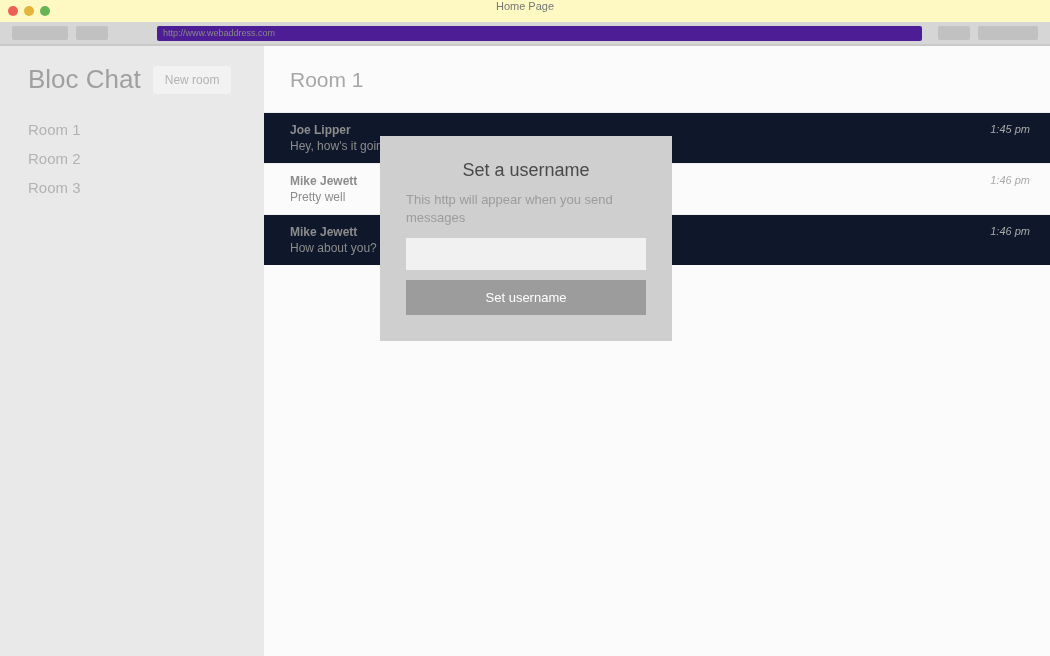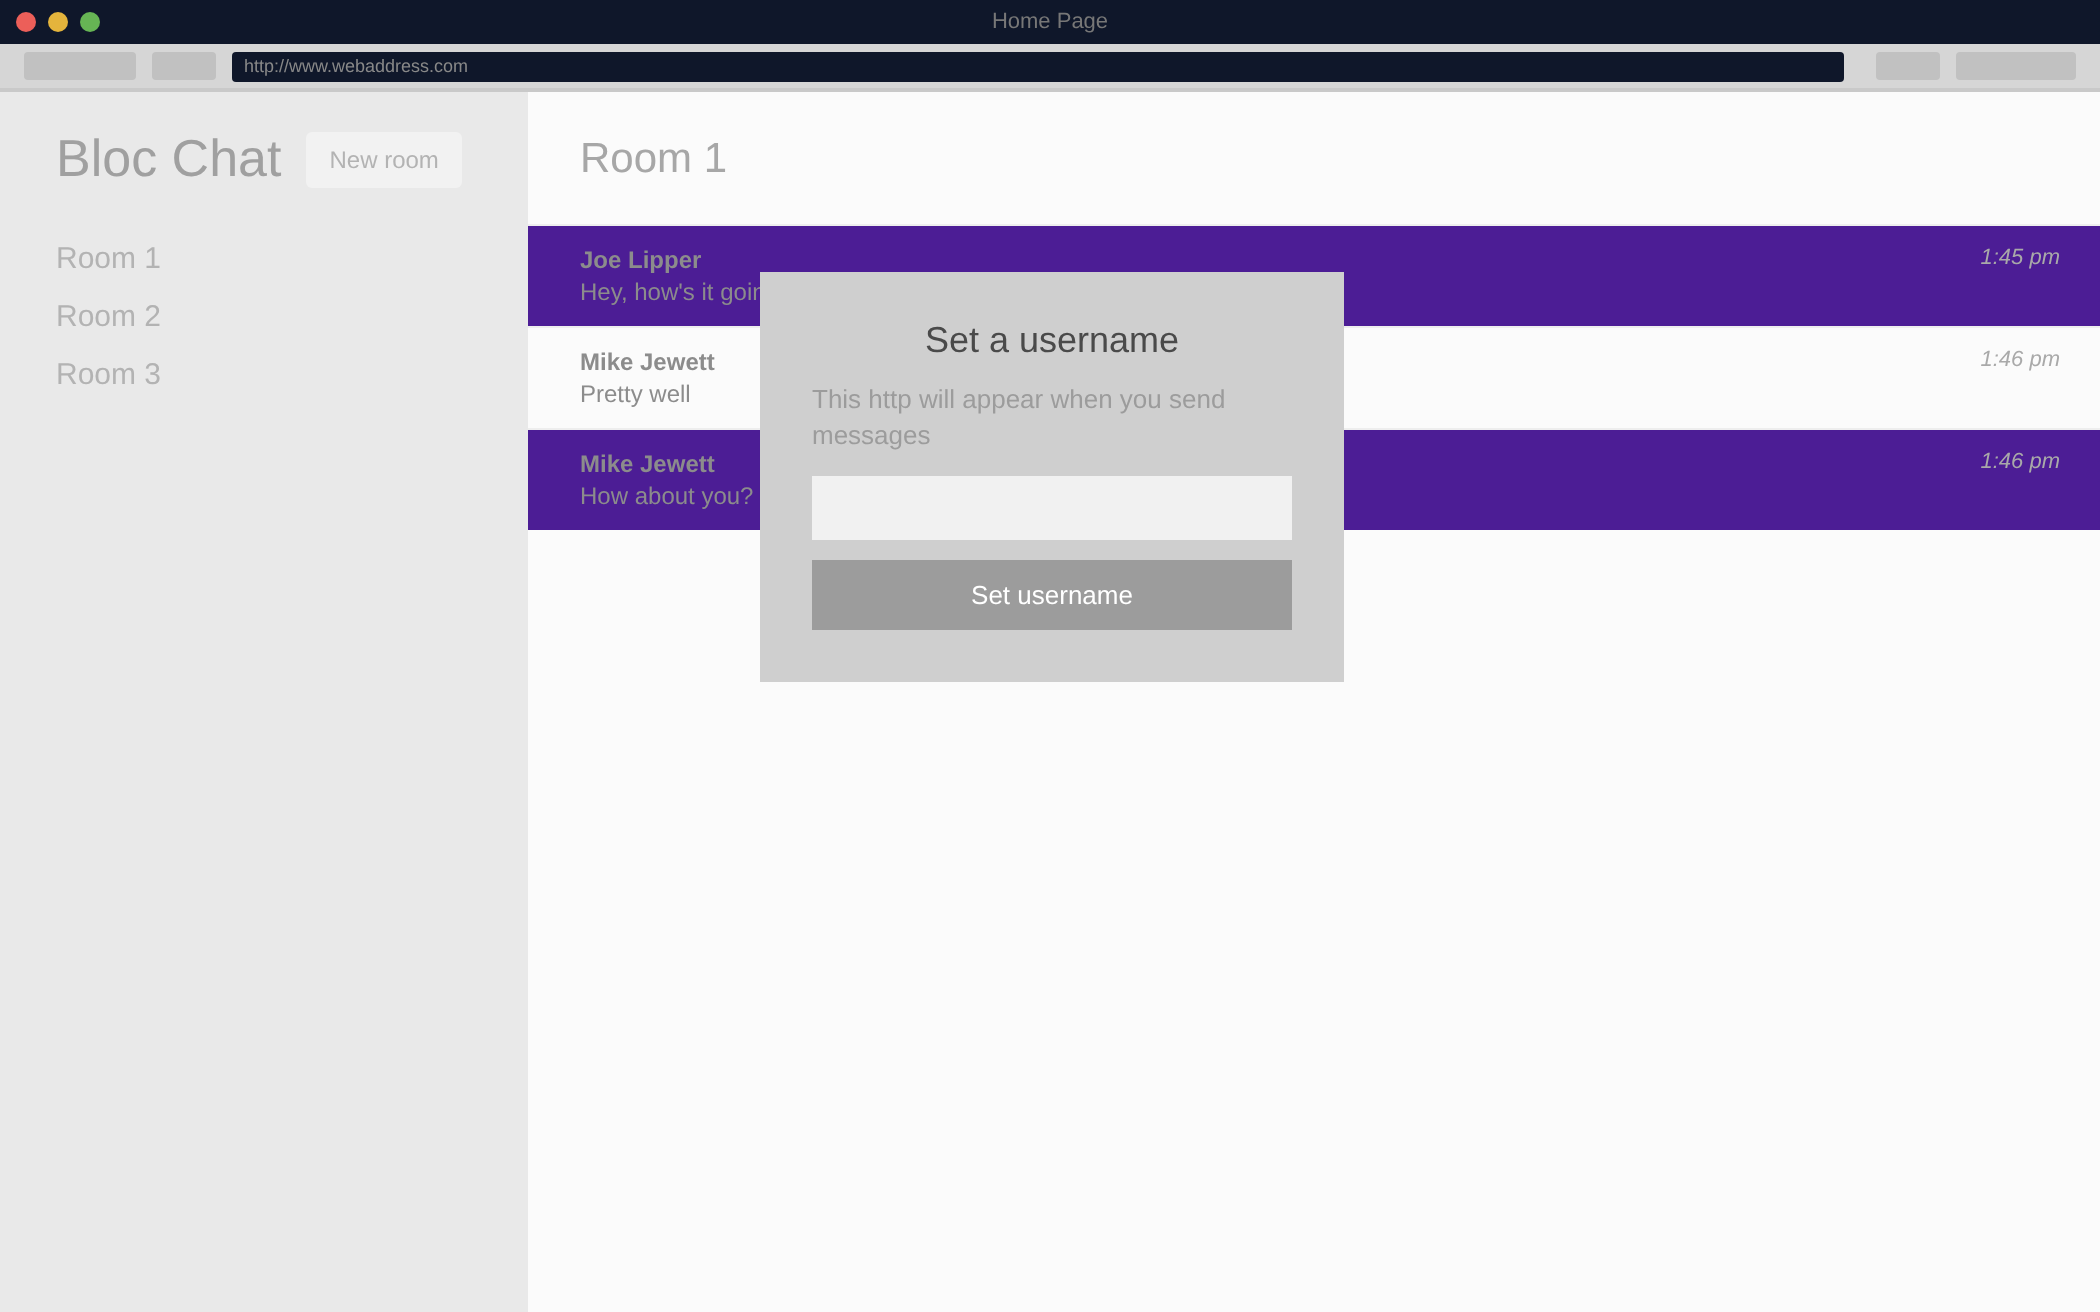--- a/index.html
+++ b/index.html
@@ -8,24 +8,23 @@
       box-sizing: border-box;
       font-family: -apple-system, BlinkMacSystemFont, "Helvetica Neue", Arial, sans-serif;
     }
     body {
       background: #d6d6d6;
       width: 1050px;
       height: 656px;
       overflow: hidden;
     }
     .window-chrome {
-      background: #0f172a;
+      background: #fef9c3;
       height: 22px;
       display: flex;
-      align-items: center;
       padding: 0 8px;
       position: relative;
     }
     .traffic-lights {
       display: flex;
       gap: 6px;
       align-items: center;
     }
     .light {
       width: 10px;
@@ -55,28 +54,29 @@
       background: #c1c1c1;
       border-radius: 2px;
       height: 14px;
     }
     .tb1 { width: 56px; }
     .tb2 { width: 32px; }
     .tb3 { width: 32px; margin-left: 8px; }
     .tb4 { width: 60px; }
     .address-bar {
       flex: 1;
-      background: #0f172a;
+      background: #4c1d95;
       border-radius: 2px;
       height: 15px;
       font-size: 9px;
       color: #888;
       padding: 0 6px;
       display: flex;
       align-items: center;
+      margin-left: 41px;
     }
     .divider {
       background: #c9c9c9;
       height: 2px;
     }
     .app {
       display: flex;
       height: calc(656px - 46px);
       background: #fbfbfb;
     }
@@ -129,21 +129,21 @@
     .messages {
       display: flex;
       flex-direction: column;
     }
     .message {
       display: flex;
       justify-content: space-between;
       align-items: flex-start;
       padding: 10px 20px 10px 26px;
       border-top: 1px solid #eee;
-      background: #4c1d95;
+      background: #0f172a;
     }
     .message:nth-child(2) {
       background: #fbfbfb;
     }
     .message-body .sender {
       font-size: 12px;
       font-weight: bold;
       color: #8c8c8c;
       margin-bottom: 2px;
     }

